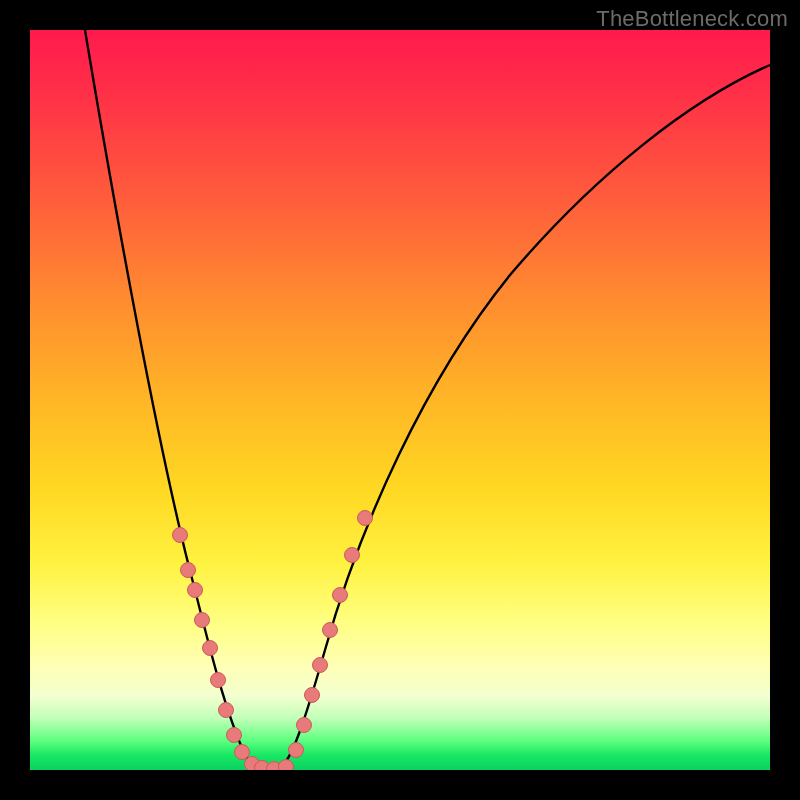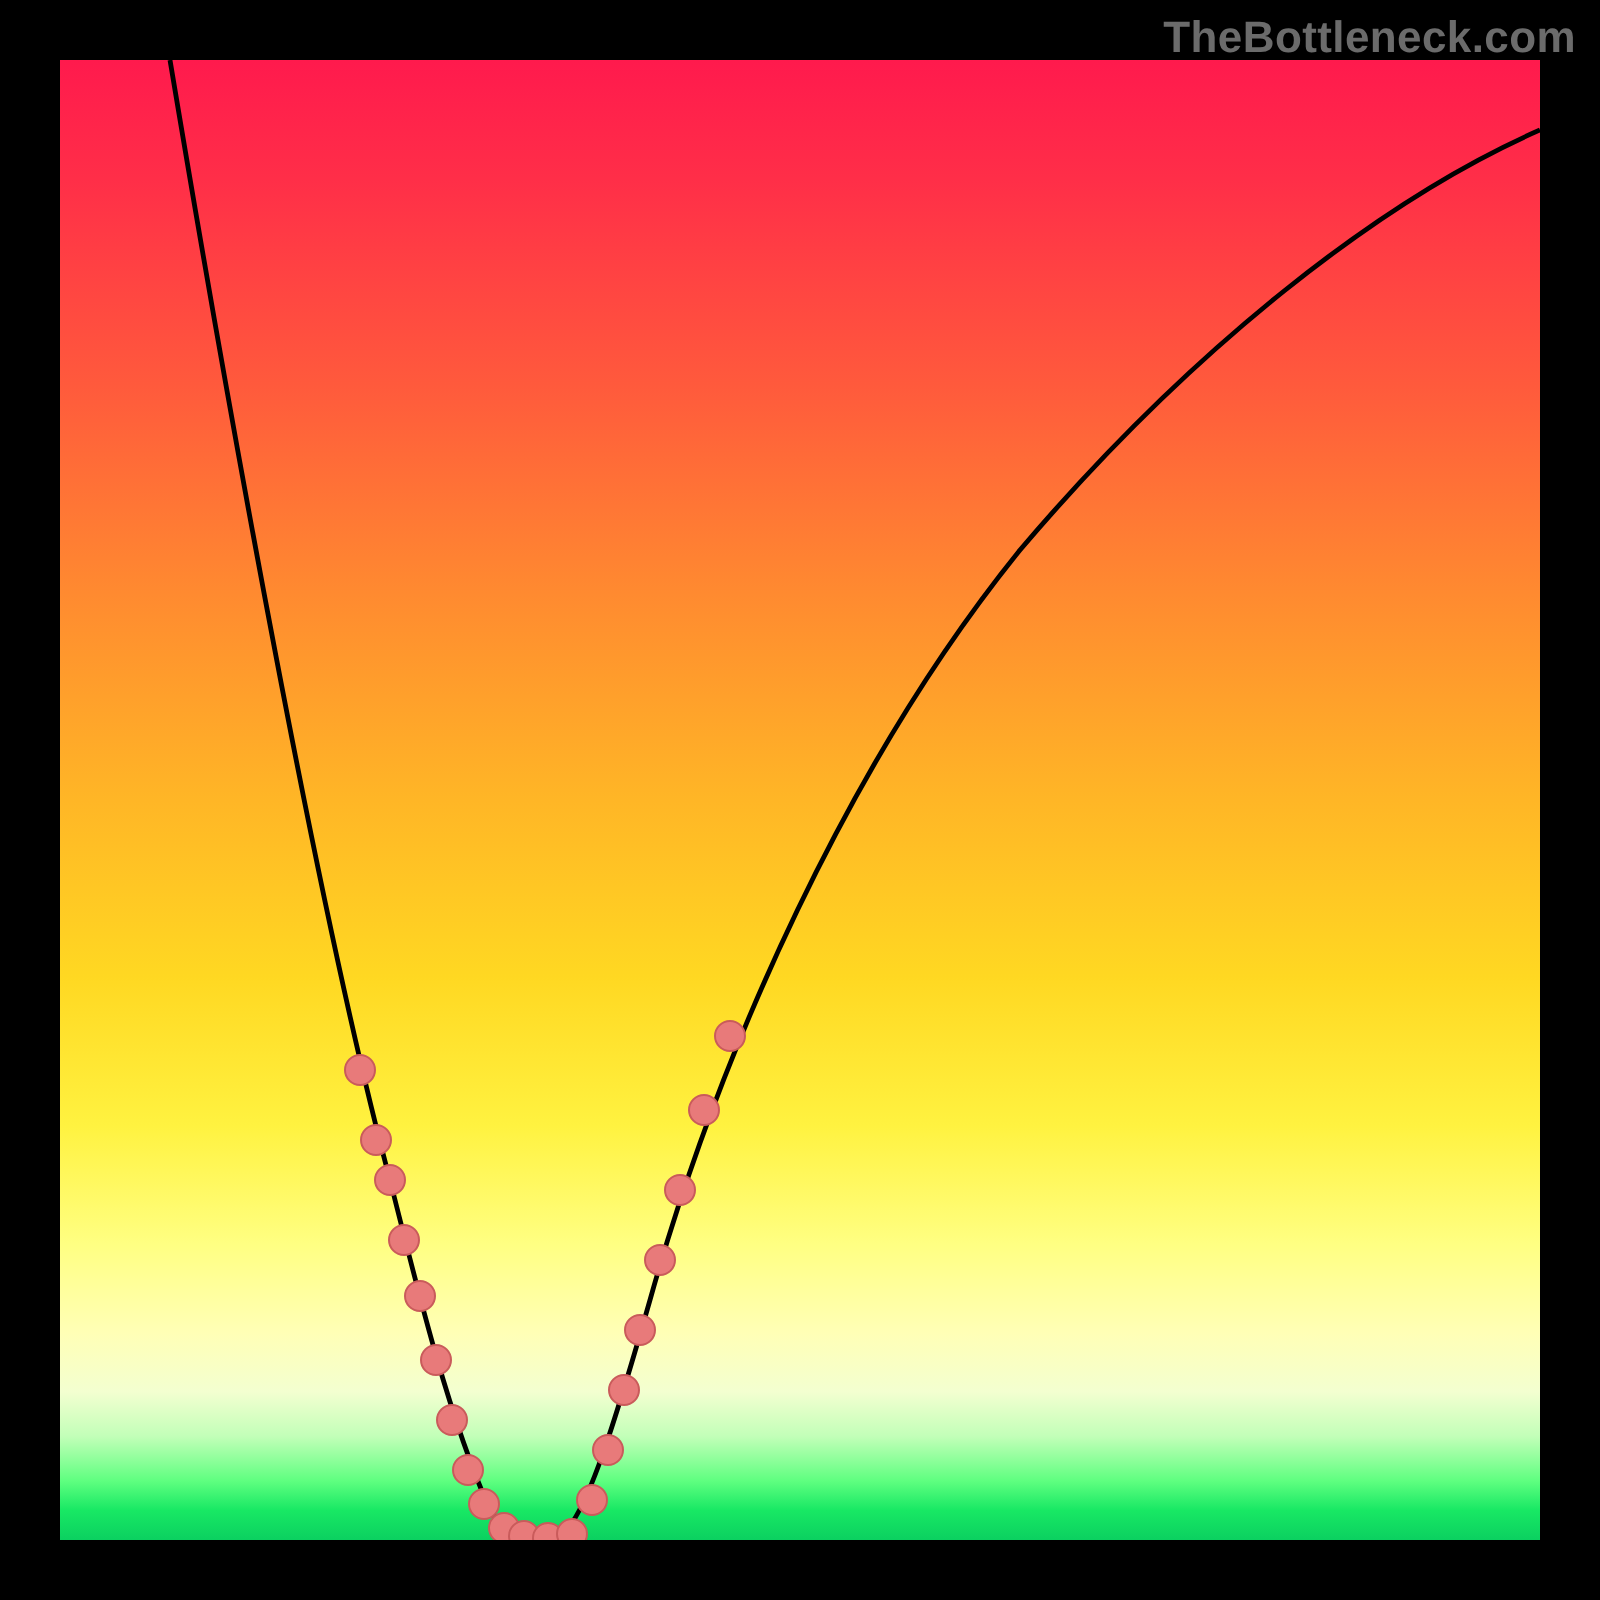--- a/index.html
+++ b/index.html
@@ -44,21 +44,21 @@
       #18e864 98%,
       #0bd060 100%
     );
   }
   .watermark {
     position: absolute;
     top: 6px;
     right: 12px;
     color: #6b6b6b;
     font-size: 22px;
-    font-weight: 700;
+    font-weight: 400;
     letter-spacing: 0.2px;
     user-select: none;
   }
   svg.curve {
     position: absolute;
     left: 0;
     top: 0;
   }
 </style>
 </head>

